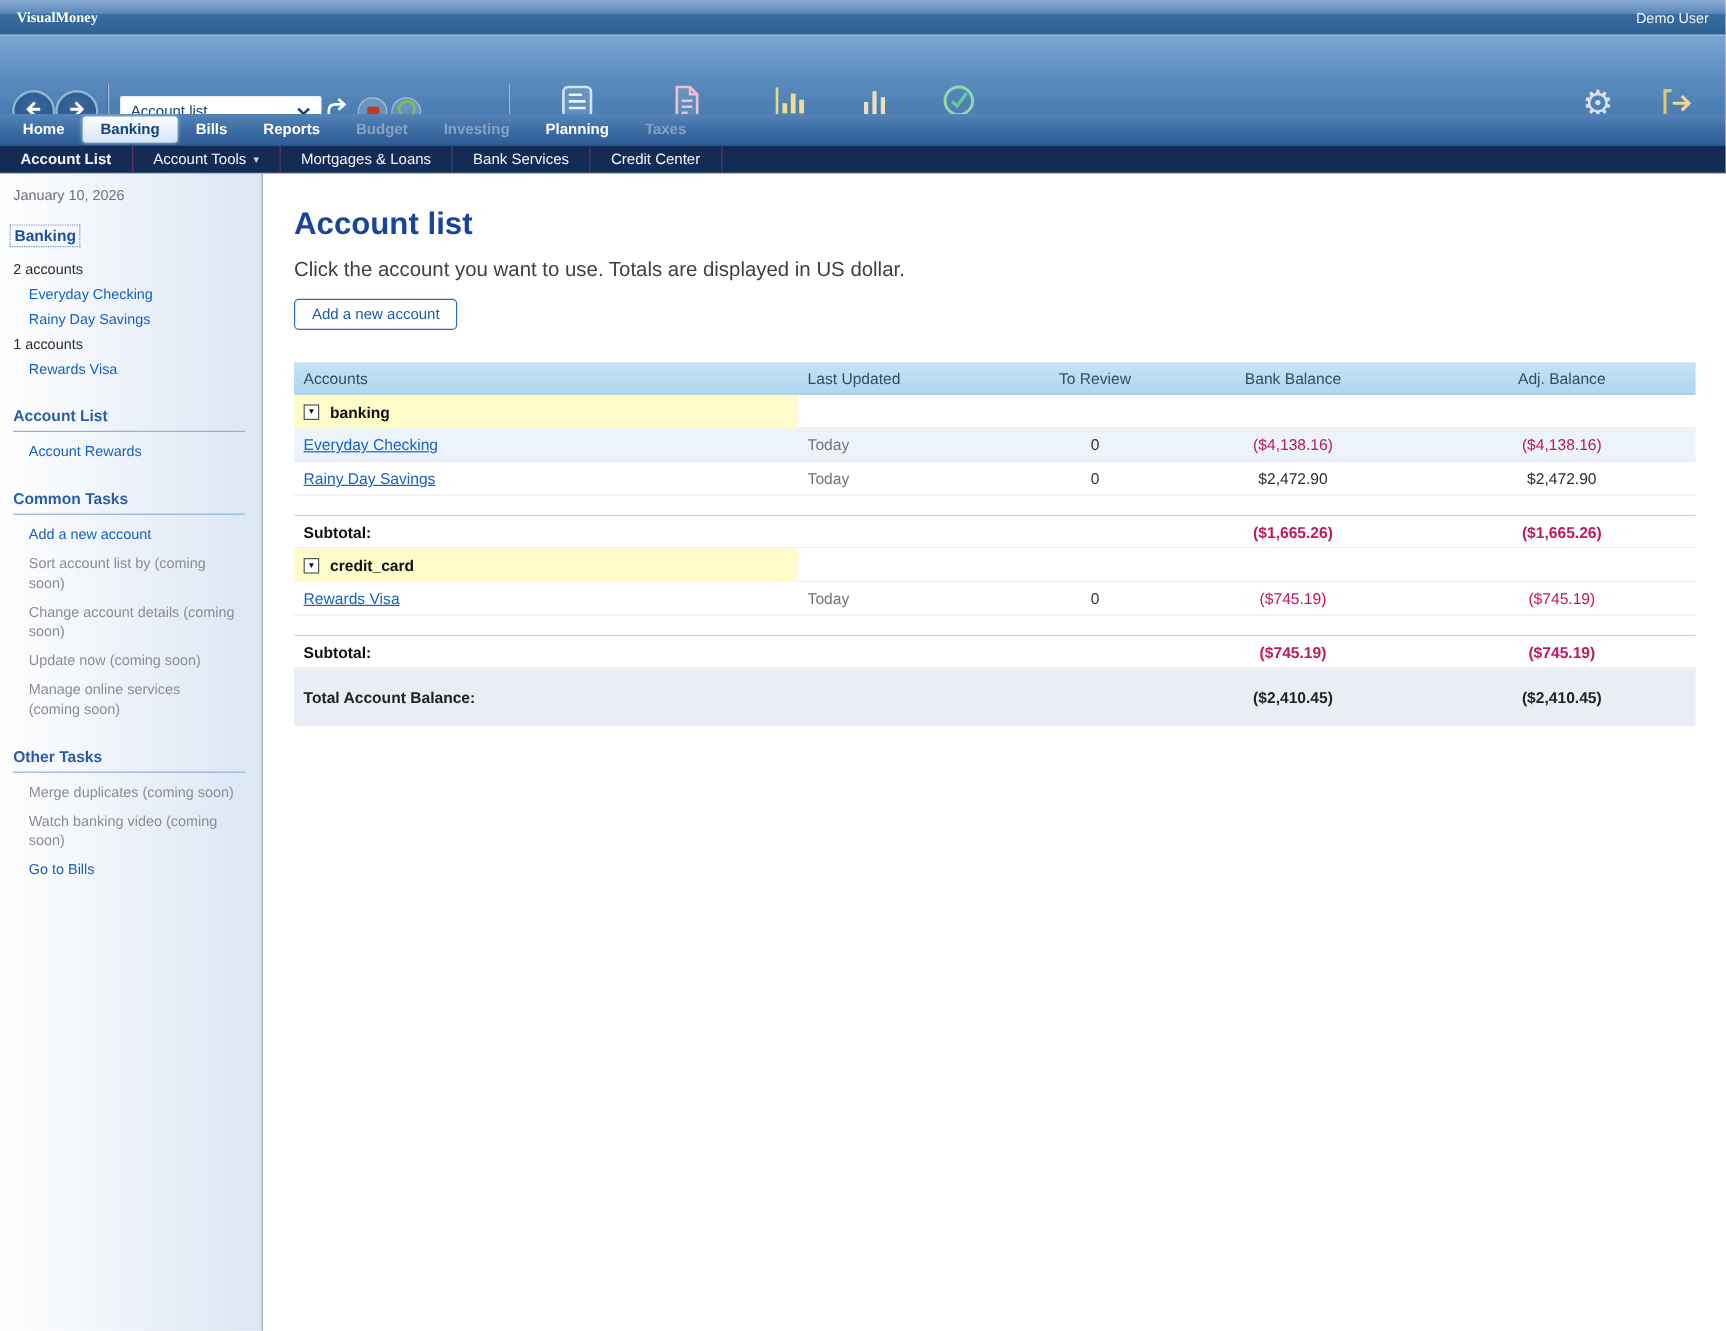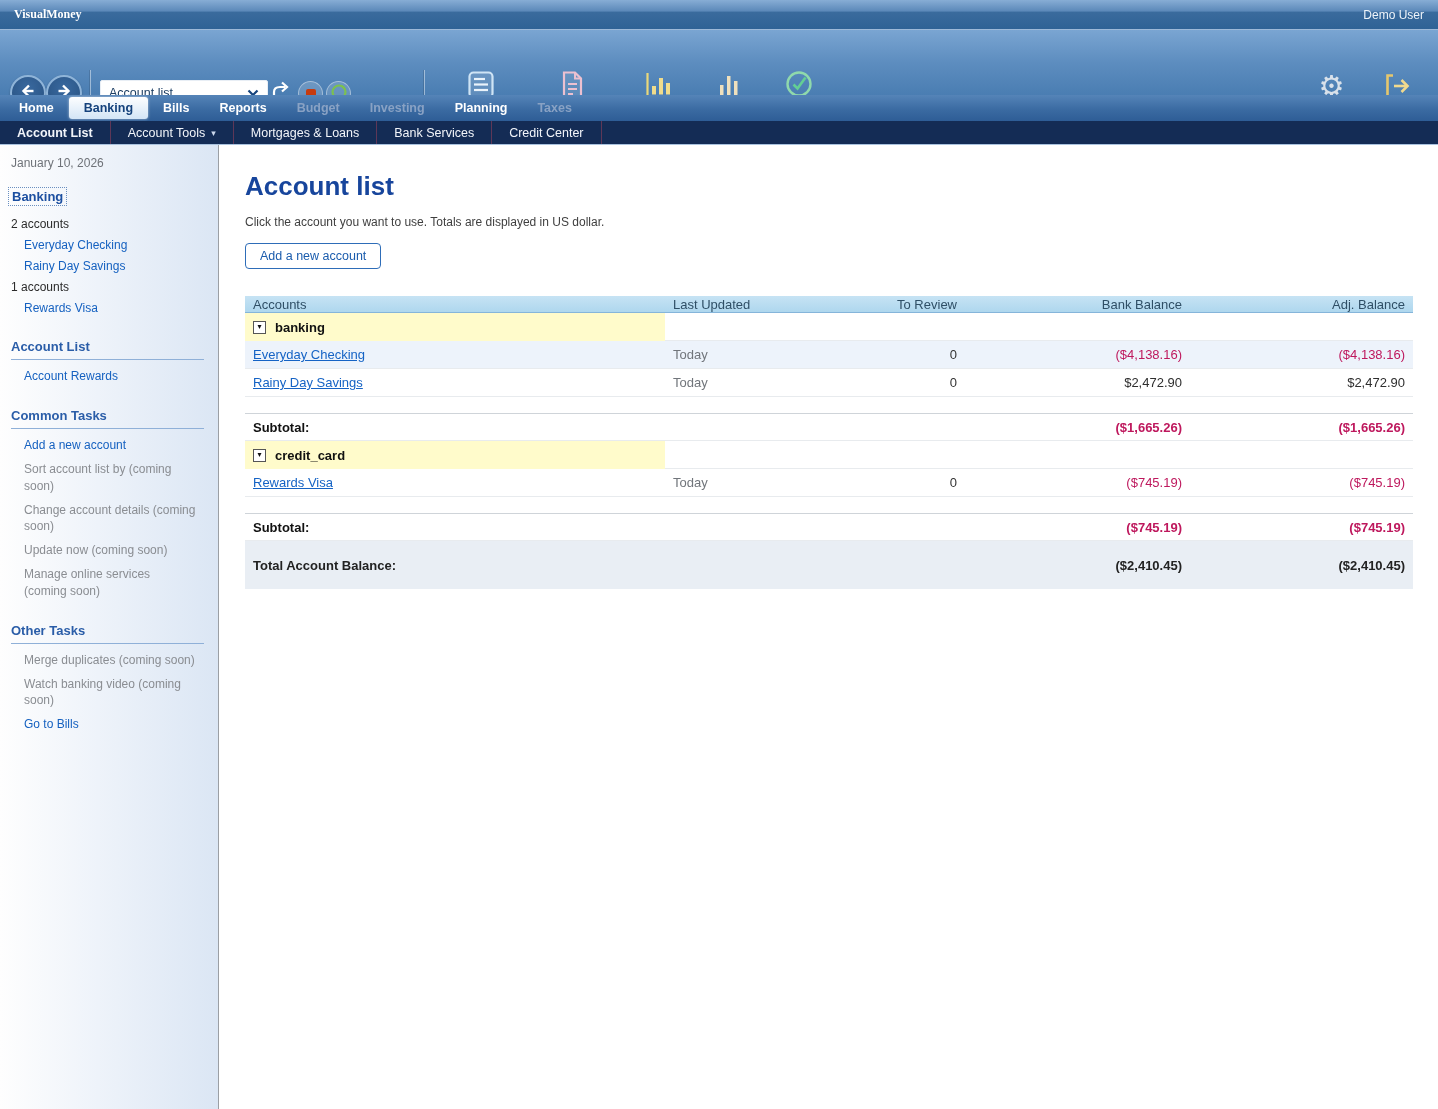--- a/index.html
+++ b/index.html
@@ -83,32 +83,32 @@
   .sb-link { color:#1561c0; font-size:12px; margin:7px 0 7px 13px; cursor:pointer; }
   .sb-sec-title { color:#2a5da8; font-size:13px; font-weight:bold; margin-top:24px; }
   .sb-hr { border:none; border-top:1px solid #8fb0d8; margin:5px 2px 8px 0; }
   .sb-task { font-size:12px; margin:8px 0 8px 13px; width:172px; line-height:1.35; }
   .sb-task.link { color:#1561c0; cursor:pointer; }
   .sb-task.dim { color:#8a8d92; }
 
   
   .main { position:absolute; left:220px; top:145px; width:1218px; height:964px; background:#fff; }
   .page-title { color:#17459c; font-size:26px; font-weight:bold; margin:26px 0 0 25px; }
-  .page-sub { color:#3f3f3f; font-size:12px; margin:13px 0 0 25px; }
+  .page-sub { color:#3f3f3f; font-size:17px; margin:13px 0 0 25px; }
   .add-btn {
     margin:14px 0 0 25px; background:#fff; border:1px solid #2e6db8; border-radius:4px;
     color:#1b5cad; font-size:12.5px; padding:5px 14px; font-family:"Liberation Sans",sans-serif; cursor:pointer;
   }
 
   
   .acct-table { margin:27px 0 0 25px; width:1168px; font-size:13px; }
   .trow { display:grid; grid-template-columns:420px 195px 105px 225px 223px; align-items:center; }
-  .thead { height:17px; background:linear-gradient(to bottom,#c6e3f4,#aed7ee); color:#2f4f66; border-bottom:1px solid #85b5da; }
+  .thead { height:27px; background:linear-gradient(to bottom,#c6e3f4,#aed7ee); color:#2f4f66; border-bottom:1px solid #85b5da; }
   .cell { padding:0 8px; white-space:nowrap; }
-  .c-right { text-align:right; }
+  .c-right { text-align:center; }
   .grp-row { height:28px; border-bottom:1px solid #e8ebee; background:#fff; }
   .grp-cell { background:#fffbcb; height:28px; display:flex; align-items:center; }
   .expander {
     display:inline-flex; width:13px; height:13px; border:1px solid #555; background:#fff;
     align-items:center; justify-content:center; font-size:8px; color:#111; margin-right:9px; line-height:1;
   }
   .grp-name { font-weight:bold; color:#111; }
   .acc-row { height:28px; border-bottom:1px solid #e8ebee; }
   .acc-row.tint { background:#edf3fb; }
   .acc-link { color:#1563c5; text-decoration:underline; cursor:pointer; }

